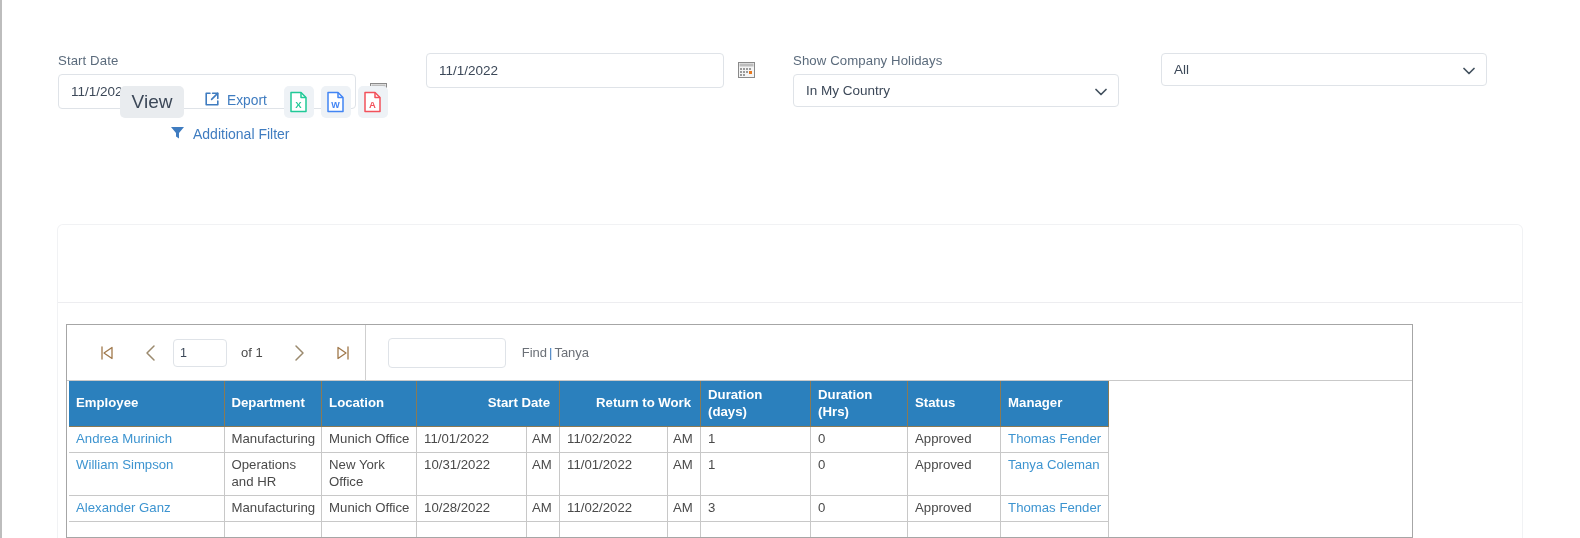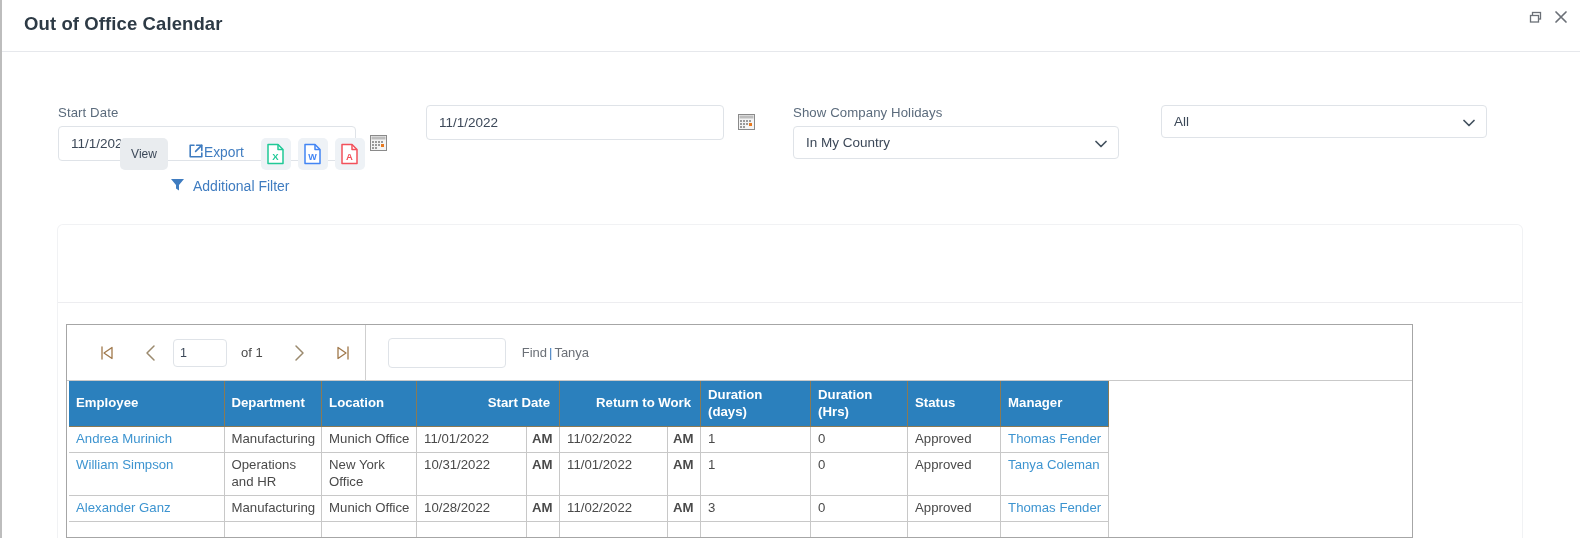--- a/index.html
+++ b/index.html
@@ -133,30 +133,31 @@
     left: 118px;
     top: 86px;
     display: flex;
     align-items: flex-start;
     gap: 0;
   }
   .view-btn {
     background: #e9ecef;
     border: none;
     border-radius: 5px;
-    width: 48px;
+    width: 64px;
     height: 32px;
     font-family: "Liberation Sans", sans-serif;
-    font-size: 12px;
+    font-size: 19px;
     color: #3c4858;
     cursor: pointer;
   }
   .export-link {
     display: inline-flex;
     align-items: center;
+    gap: 7px;
     margin-left: 20px;
     margin-top: 5px;
     color: #3f7cc0;
     font-size: 13.8px;
     cursor: pointer;
     text-decoration: none;
   }
   .file-icons {
     display: flex;
     gap: 7px;
@@ -308,21 +309,21 @@
   table.grid td {
     padding: 4px 6px 4px 7px;
     border-right: 1px solid #c8c8c8;
     border-bottom: 1px solid #c8c8c8;
     vertical-align: top;
     color: #4a4a4a;
     height: 26px;
     line-height: 1.28;
   }
   table.grid td.num { text-align: left; padding-right: 9px; }
-  table.grid td.ampm { padding-left: 5px; padding-right: 5px; font-weight: bold; }
+  table.grid td.ampm { padding-left: 5px; padding-right: 5px; }
   table.grid td a {
     color: #3d94d0;
     text-decoration: none;
     cursor: pointer;
   }
   .row-tall td { height: 42px; }
   .row-empty td { height: 26px; border-right: 1px solid #c8c8c8; border-bottom: none; }
 
   .c-emp   { width: 155px; }
   .c-dept  { width: 97px; }
@@ -334,36 +335,20 @@
   .c-ddays { width: 110px; }
   .c-dhrs  { width: 97px; }
   .c-stat  { width: 93px; }
   .c-mgr   { width: 108px; }
 </style>
 </head>
 <body>
 
 <div class="app-window">
 
-  <div class="titlebar">
-    <div class="titlebar-title">Out of Office Calendar</div>
-    <div class="window-buttons">
-      <div class="win-btn">
-        <svg width="13" height="13" viewBox="0 0 13 13">
-          <rect x="3.5" y="1.5" width="8" height="6.5" fill="none" stroke="#6b7077" stroke-width="1.3"></rect>
-          <rect x="1.5" y="4.5" width="8" height="6.5" fill="#fff" stroke="#6b7077" stroke-width="1.3"></rect>
-        </svg>
-      </div>
-      <div class="win-btn">
-        <svg width="14" height="14" viewBox="0 0 14 14">
-          <path d="M2 2 L12 12 M12 2 L2 12" stroke="#6b7077" stroke-width="1.7" stroke-linecap="round"></path>
-        </svg>
-      </div>
-    </div>
-  </div>
 
   <div class="filters">
 
     <div class="field" style="left:56px; top:53px;">
       <label class="field-label">Start Date</label>
       <input class="text-input" style="width: 298px;" type="text" value="11/1/2022">
       <span class="cal-icon">
         <svg width="17" height="16" viewBox="0 0 17 16">
           <rect x="0.5" y="0.5" width="16" height="15" fill="#f4f4f4" stroke="#8a8a8a"></rect>
           <rect x="1.5" y="1.5" width="14" height="3" fill="#bdbdbd"></rect>

